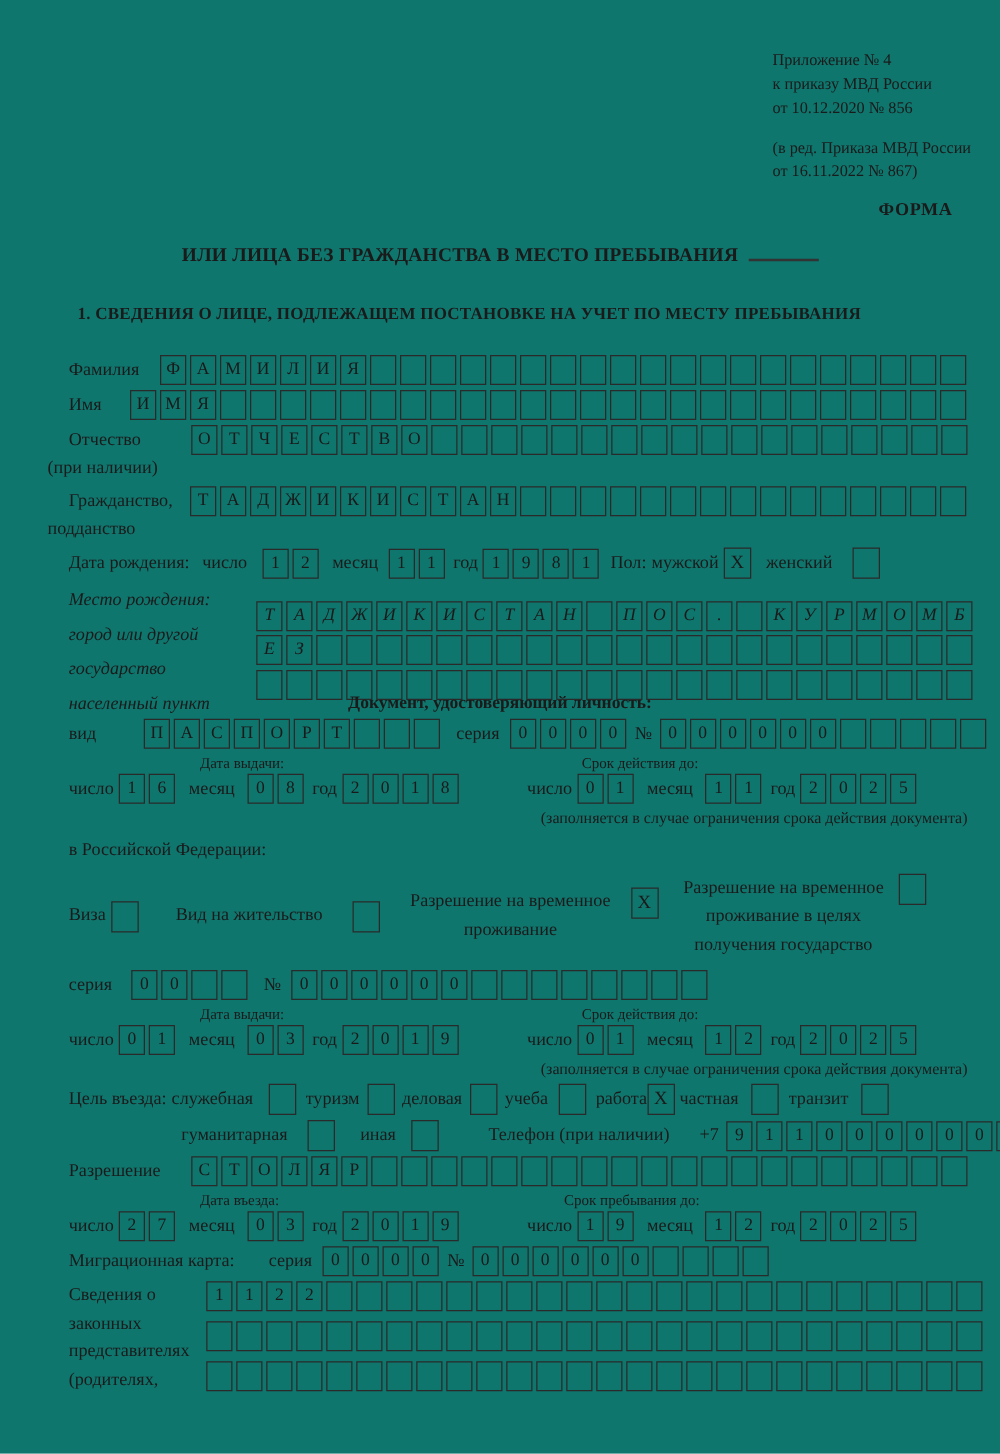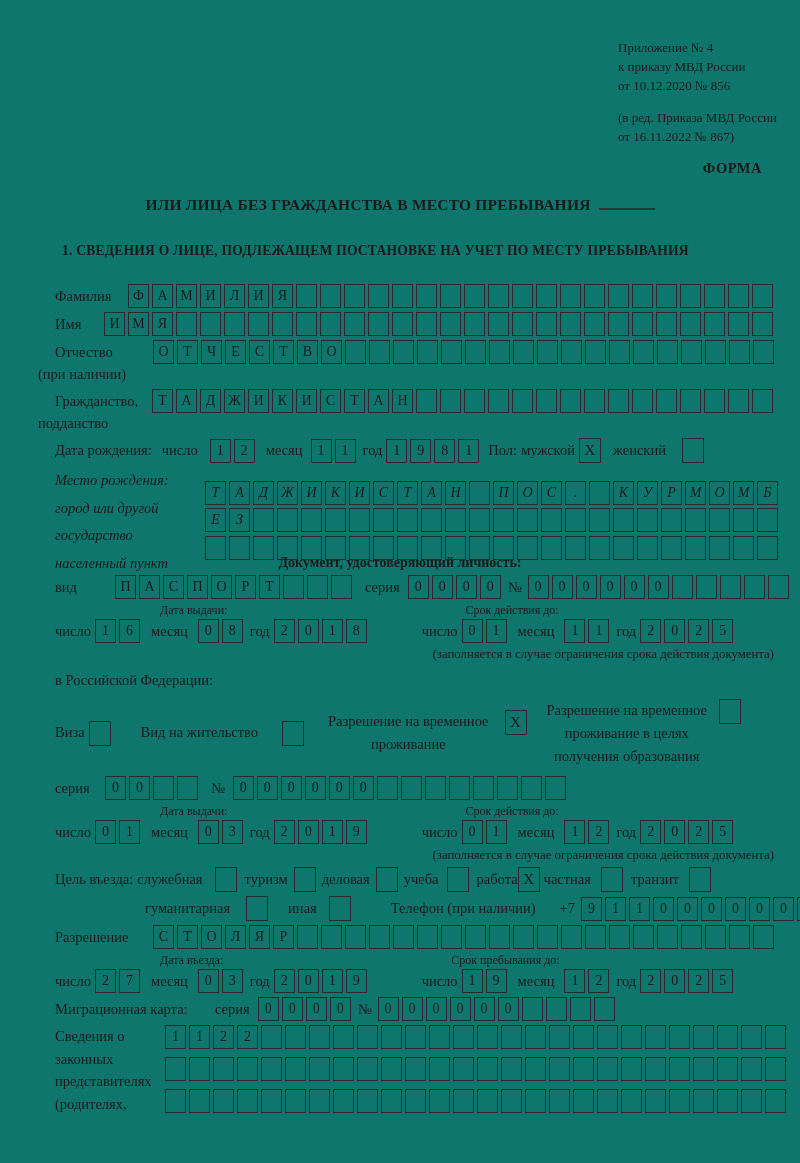--- a/index.html
+++ b/index.html
@@ -415,21 +415,21 @@
       <span class="permit-label">
         <div>Разрешение на временное</div>
         <div>проживание</div>
       </span>
       <span class="chk ml16">X</span>
     </div>
     <div class="permit-item ml20">
       <span class="permit-label">
         <div>Разрешение на временное</div>
         <div>проживание в целях</div>
-        <div>получения образования</div>
+        <div>получения государство</div>
       </span>
       <span class="chk ml12"></span>
     </div>
   </div>
 
   <div class="row" style="margin-top:4px">
     <span class="lab" style="width:50px">серия</span>
     <span class="cells">
         <span class="cell">0</span>
         <span class="cell">0</span>

